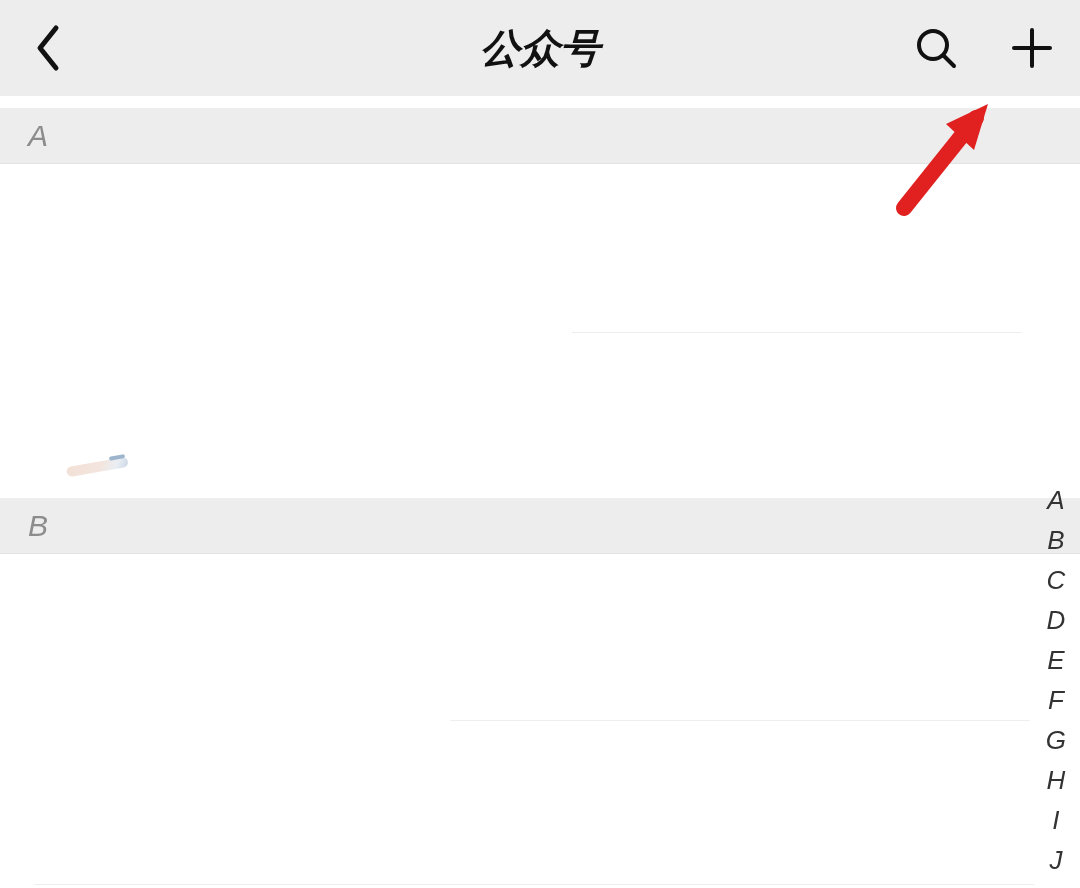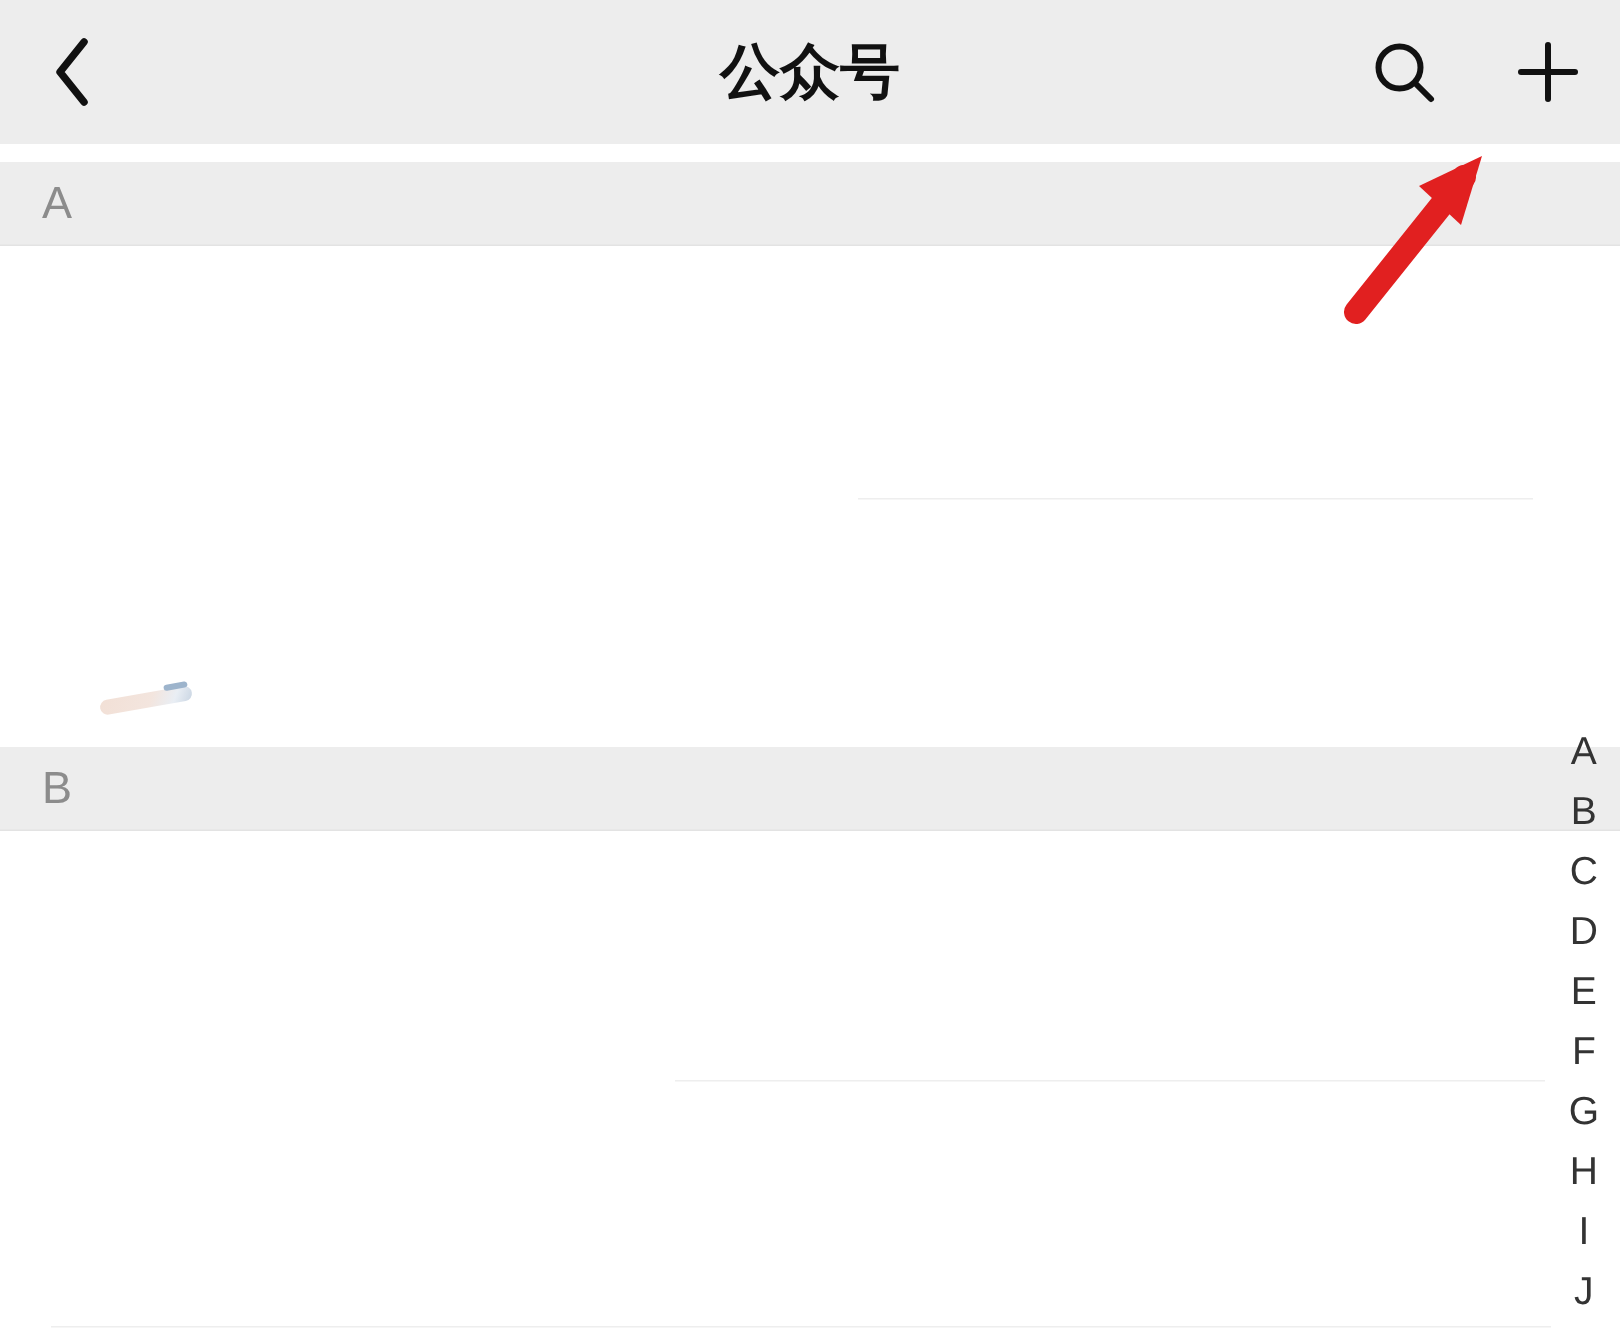--- a/index.html
+++ b/index.html
@@ -1,17 +1,17 @@
 <!DOCTYPE html>
 <html><head>
   <meta charset="utf-8">
   <style>
     * { box-sizing: border-box; margin: 0; padding: 0; }
     html, body { width: 1080px; height: 888px; font-family: -apple-system, "Helvetica Neue", Arial, sans-serif; background: #fff; overflow: hidden; }
-    .root { position: relative; width: 1080px; height: 756px; }
+    .root { position: relative; width: 1080px; height: 756px; font-style: italic; }
 
     
     .header {
       position: relative;
       height: 96px;
       background: #ededed;
       display: flex;
       align-items: center;
     }
     .back-btn {

